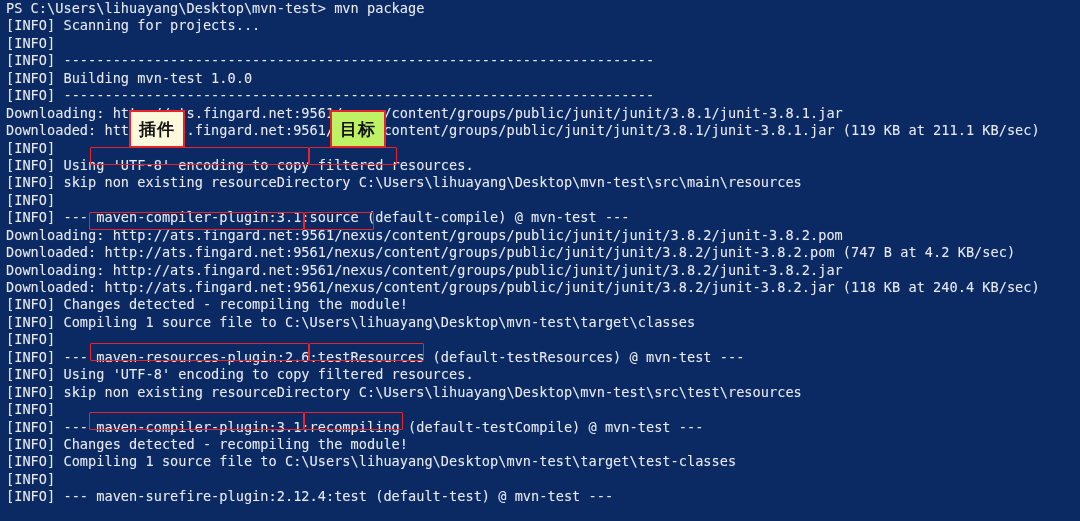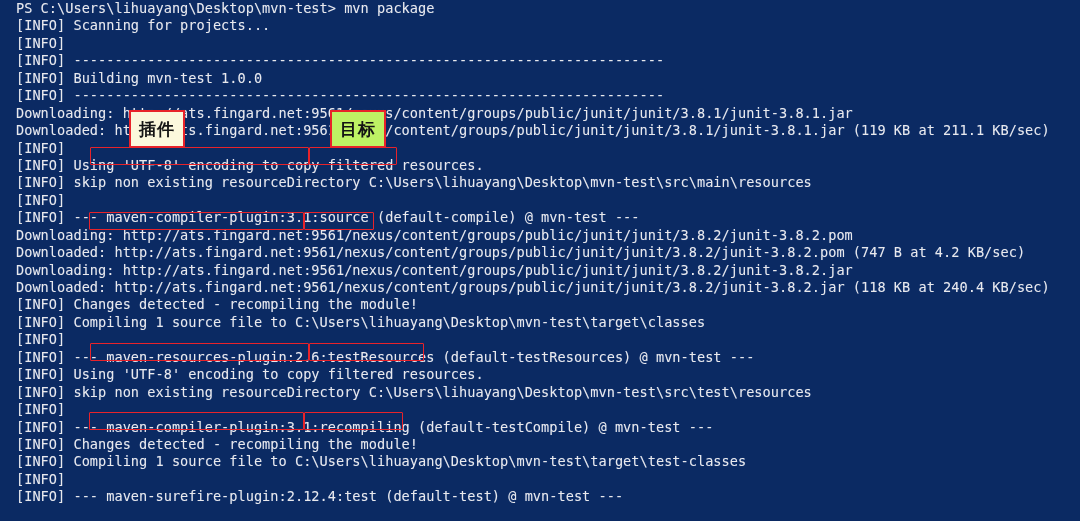--- a/index.html
+++ b/index.html
@@ -24,21 +24,21 @@
     margin: 0;
     list-style: none;
   }
   .line {
     height: 17.45px;
     line-height: 17.45px;
     font-size: 13.6px;
     letter-spacing: 0.02px;
     color: #e9e9ec;
     white-space: pre;
-    padding-left: 16px;
+    padding-left: 6px;
     text-shadow: 0 0 1px rgba(160,190,255,0.35);
   }
 
   
   .hl {
     position: absolute;
     border: 1.6px solid #e8232a;
     box-sizing: border-box;
     pointer-events: none;
     border-radius: 1px;

